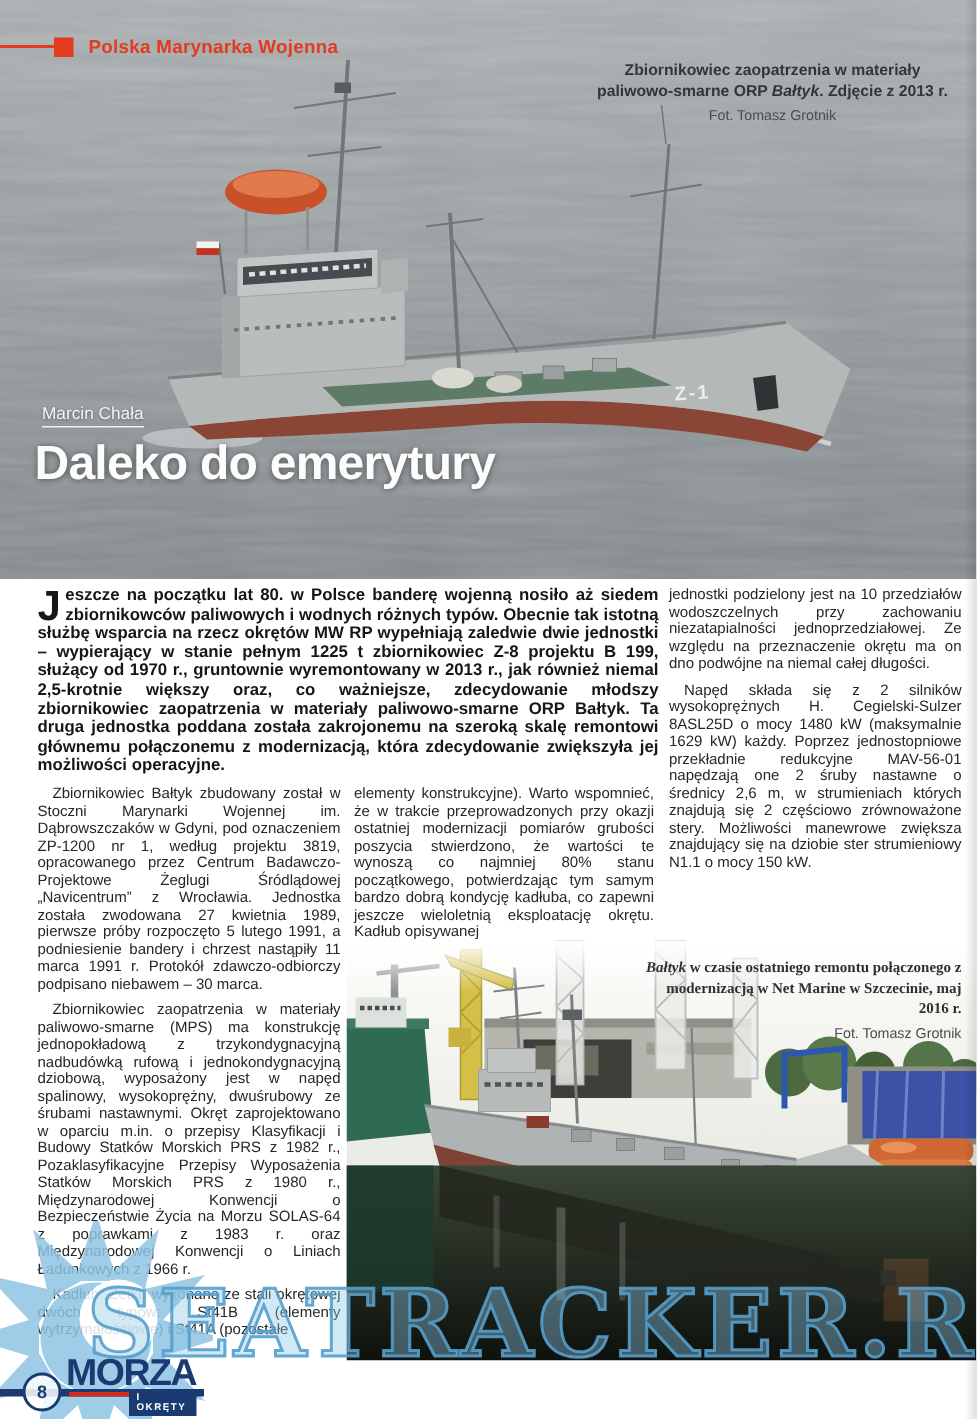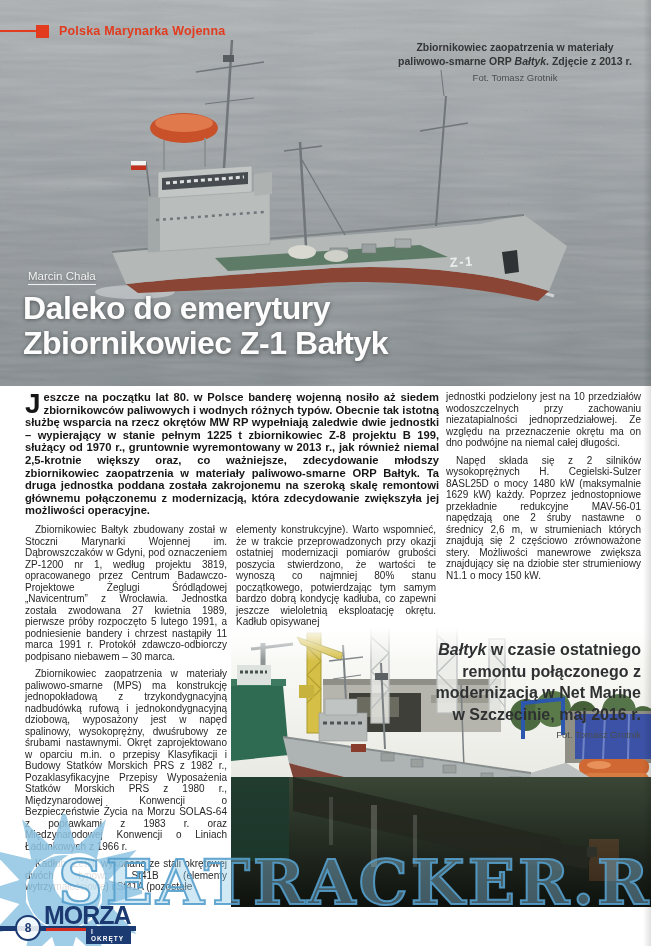--- a/index.html
+++ b/index.html
@@ -29,21 +29,21 @@
   .col{position:absolute;font-size:10px;line-height:11.5px;text-align:justify;color:#262626;}
   .col p{margin:0 0 6px 0;text-indent:10px;}
   .col p.noindent{text-indent:0;}
   .col1{left:25px;top:524px;width:202px;}
   .col2{left:236px;top:524px;width:200px;}
   .col3{left:446px;top:391px;width:195px;}
   
   .yard{position:absolute;left:231px;top:627px;width:420px;height:280px;}
   .yard svg{display:block;}
   .yard-caption{position:absolute;right:10px;top:12px;width:215px;text-align:right;z-index:3;}
-  .yard-caption .cap{font-size:16px;font-weight:bold;color:#2e3031;line-height:1.35;}
+  .yard-caption .cap{font-size:10px;font-weight:bold;color:#2e3031;line-height:1.35;font-family:Liberation Serif, serif;}
   
   .footer-bar{position:absolute;left:0;top:926px;width:136px;height:5px;background:#1c3a72;z-index:7;}
   .page-circle{position:absolute;left:15px;top:915px;width:22px;height:22px;border:2.5px solid #1c3a72;
     border-radius:50%;background:rgba(255,255,255,.85);z-index:8;display:flex;align-items:center;justify-content:center;
     font-size:12px;font-weight:bold;color:#1c3a72;}
   .logo{position:absolute;left:44px;top:903px;z-index:8;line-height:1;}
   .logo-title{font-size:25px;font-weight:bold;letter-spacing:-1px;color:#1c3a72;}
   .logo-red{position:absolute;left:2px;top:25px;width:40px;height:3px;background:#d32b1e;}
   .logo-sub{position:absolute;left:42px;top:24px;background:#1c3a72;color:#ffffff;font-size:6.5px;
     font-weight:bold;letter-spacing:1px;padding:2px 5px 2px 5px;}
@@ -153,21 +153,20 @@
     <div class="hero-caption">
       <div class="cap">
         <span>Zbiornikowiec zaopatrzenia w materiały paliwowo-smarne ORP </span><i>Bałtyk</i><span>. Zdjęcie z 2013 r.</span>
       </div>
       <div class="credit">Fot. Tomasz Grotnik</div>
     </div>
 
     <div class="author">Marcin Chała</div>
     <div class="title">
       <div>Daleko do emerytury</div>
-      <div>Zbiornikowiec Z-1 Bałtyk</div>
     </div>
   </div>
 
   <div class="lead">
     <span class="dropcap">J</span><span>eszcze na początku lat 80. w Polsce banderę wojenną nosiło aż siedem zbiornikowców paliwowych i wodnych różnych typów. Obecnie tak istotną służbę wsparcia na rzecz okrętów MW RP wypełniają zaledwie dwie jednostki – wypierający w stanie pełnym 1225 t zbiornikowiec Z-8 projektu B 199, służący od 1970 r., gruntownie wyremontowany w 2013 r., jak również niemal 2,5-krotnie większy oraz, co ważniejsze, zdecydowanie młodszy zbiornikowiec zaopatrzenia w materiały paliwowo-smarne ORP Bałtyk. Ta druga jednostka poddana została zakrojonemu na szeroką skalę remontowi głównemu połączonemu z modernizacją, która zdecydowanie zwiększyła jej możliwości operacyjne.</span>
   </div>
 
   <div class="col col1">
     <p>Zbiornikowiec Bałtyk zbudowany został w Stoczni Marynarki Wojennej im. Dąbrowszczaków w Gdyni, pod oznaczeniem ZP-1200 nr 1, według projektu 3819, opracowanego przez Centrum Badawczo-Projektowe Żeglugi Śródlądowej „Navicentrum” z Wrocławia. Jednostka została zwodowana 27 kwietnia 1989, pierwsze próby rozpoczęto 5 lutego 1991, a podniesienie bandery i chrzest nastąpiły 11 marca 1991 r. Protokół zdawczo-odbiorczy podpisano niebawem – 30 marca.</p>
     <p>Zbiornikowiec zaopatrzenia w materiały paliwowo-smarne (MPS) ma konstrukcję jednopokładową z trzykondygnacyjną nadbudówką rufową i jednokondygnacyjną dziobową, wyposażony jest w napęd spalinowy, wysokoprężny, dwuśrubowy ze śrubami nastawnymi. Okręt zaprojektowano w oparciu m.in. o przepisy Klasyfikacji i Budowy Statków Morskich PRS z 1982 r., Pozaklasyfikacyjne Przepisy Wyposażenia Statków Morskich PRS z 1980 r., Międzynarodowej Konwencji o Bezpieczeństwie Życia na Morzu SOLAS-64 z poprawkami z 1983 r. oraz Międzynarodowej Konwencji o Liniach Ładunkowych z 1966 r.</p>

